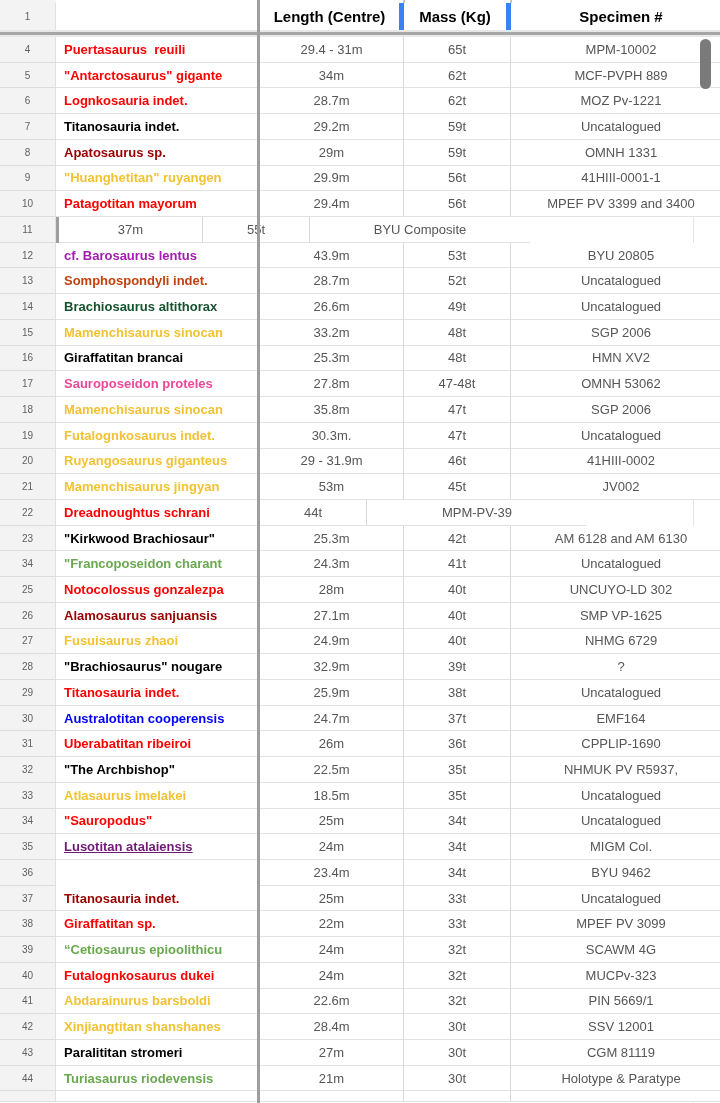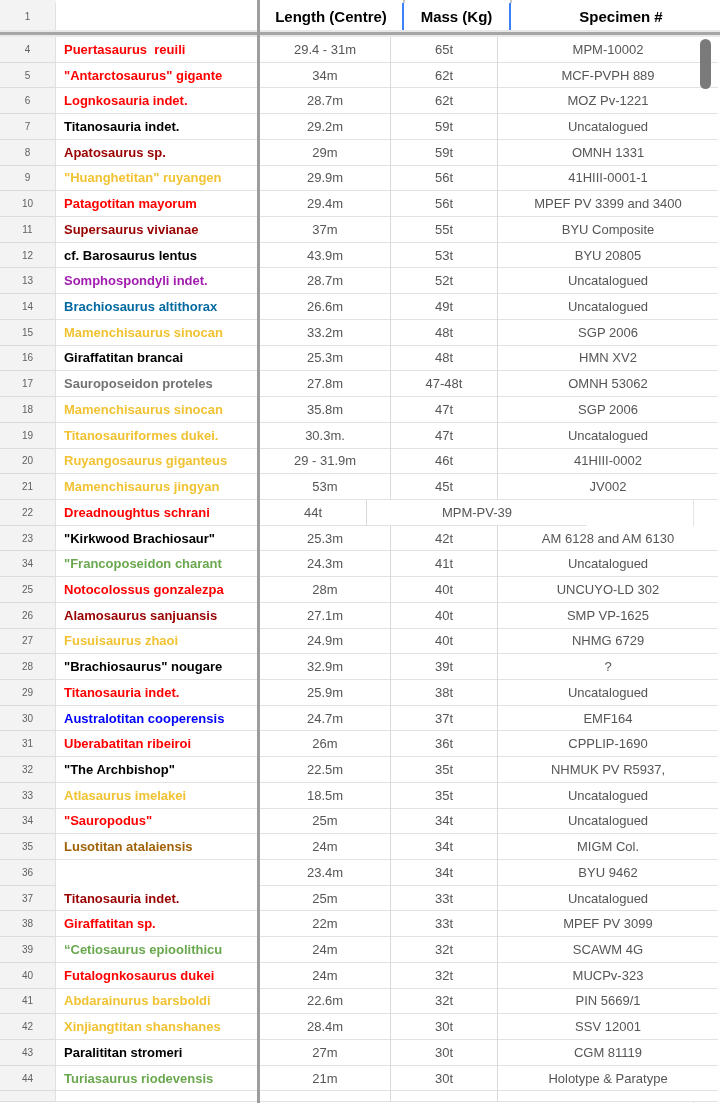--- a/index.html
+++ b/index.html
@@ -33,33 +33,33 @@
     width:56px; background:#f3f3f3; color:#616161; font-size:10px;
     border-bottom:1px solid #dcdcdc; border-right:1px solid #e0e0e0;
     justify-content:center; flex:none;
   }
   .c-name {
     width:201px; background:#fff; font-weight:bold; font-size:13px;
     justify-content:flex-start; padding-left:8px; white-space:pre;
     border-bottom:1px solid #e2e2e2; flex:none;
   }
   .c-div { width:3px; background:#9e9e9e; flex:none; }
-  .c-length { width:131px; flex:none; }
+  .c-length { width:144px; flex:none; }
   .c-mass { width:107px; flex:none; }
   .c-spec { width:220px; flex:none; overflow:visible; white-space:nowrap; }
   .c-data {
     font-size:13px; color:#565656; background:#fff;
     border-bottom:1px solid #e2e2e2; border-right:1px solid #d9d9d9;
   }
   .c-spec.c-data { border-right:none; }
   
   .h-cell {
     display:flex; align-items:center; justify-content:center;
     font-weight:bold; font-size:15px; color:#000; background:#fff; height:100%;
-    border-right:2px solid #3b82f6; flex:none;
+    border-right:5px solid #3b82f6; flex:none;
   }
   .h-rownum { width:56px; background:#f3f3f3; font-weight:normal; font-size:10px; color:#616161; border-right:1px solid #e0e0e0; }
   .h-name { width:201px; border-right:none; }
   .h-div { width:3px; background:#9e9e9e; border-right:none; }
   .h-length { width:144px; }
   .h-mass { width:107px; }
   .h-spec { width:220px; border-right:none; }
   
   #scroll-thumb {
     position:absolute; left:700px; top:39px; width:11px; height:50px;
@@ -141,45 +141,44 @@
       <div class="row">
         <div class="cell c-rownum">10</div>
         <div class="cell c-name" style="color: rgb(255, 0, 0);">Patagotitan mayorum</div>
         <div class="cell c-div"></div>
         <div class="cell c-data c-length">29.4m</div>
         <div class="cell c-data c-mass">56t</div>
         <div class="cell c-data c-spec">MPEF PV 3399 and 3400</div>
       </div>
       <div class="row">
         <div class="cell c-rownum">11</div>
-        <div class="cell c-name" style="color: rgb(153, 0, 0);">Supersaurus vivianae</div>
         <div class="cell c-div"></div>
         <div class="cell c-data c-length">37m</div>
         <div class="cell c-data c-mass">55t</div>
         <div class="cell c-data c-spec">BYU Composite</div>
       </div>
       <div class="row">
         <div class="cell c-rownum">12</div>
-        <div class="cell c-name" style="color: #000000;">cf. Barosaurus lentus</div>
+        <div class="cell c-name" style="color: #a21caf;">cf. Barosaurus lentus</div>
         <div class="cell c-div"></div>
         <div class="cell c-data c-length">43.9m</div>
         <div class="cell c-data c-mass">53t</div>
         <div class="cell c-data c-spec">BYU 20805</div>
       </div>
       <div class="row">
         <div class="cell c-rownum">13</div>
-        <div class="cell c-name" style="color: #a21caf;">Somphospondyli indet.</div>
+        <div class="cell c-name" style="color: #c2410c;">Somphospondyli indet.</div>
         <div class="cell c-div"></div>
         <div class="cell c-data c-length">28.7m</div>
         <div class="cell c-data c-mass">52t</div>
         <div class="cell c-data c-spec">Uncatalogued</div>
       </div>
       <div class="row">
         <div class="cell c-rownum">14</div>
-        <div class="cell c-name" style="color: #0369a1;">Brachiosaurus altithorax</div>
+        <div class="cell c-name" style="color: #14532d;">Brachiosaurus altithorax</div>
         <div class="cell c-div"></div>
         <div class="cell c-data c-length">26.6m</div>
         <div class="cell c-data c-mass">49t</div>
         <div class="cell c-data c-spec">Uncatalogued</div>
       </div>
       <div class="row">
         <div class="cell c-rownum">15</div>
         <div class="cell c-name" style="color: rgb(241, 194, 50);">Mamenchisaurus sinocan</div>
         <div class="cell c-div"></div>
         <div class="cell c-data c-length">33.2m</div>
@@ -189,37 +188,37 @@
       <div class="row">
         <div class="cell c-rownum">16</div>
         <div class="cell c-name" style="color: rgb(0, 0, 0);">Giraffatitan brancai</div>
         <div class="cell c-div"></div>
         <div class="cell c-data c-length">25.3m</div>
         <div class="cell c-data c-mass">48t</div>
         <div class="cell c-data c-spec">HMN XV2</div>
       </div>
       <div class="row">
         <div class="cell c-rownum">17</div>
-        <div class="cell c-name" style="color: #737373;">Sauroposeidon proteles</div>
+        <div class="cell c-name" style="color: #ec4899;">Sauroposeidon proteles</div>
         <div class="cell c-div"></div>
         <div class="cell c-data c-length">27.8m</div>
         <div class="cell c-data c-mass">47-48t</div>
         <div class="cell c-data c-spec">OMNH 53062</div>
       </div>
       <div class="row">
         <div class="cell c-rownum">18</div>
         <div class="cell c-name" style="color: rgb(241, 194, 50);">Mamenchisaurus sinocan</div>
         <div class="cell c-div"></div>
         <div class="cell c-data c-length">35.8m</div>
         <div class="cell c-data c-mass">47t</div>
         <div class="cell c-data c-spec">SGP 2006</div>
       </div>
       <div class="row">
         <div class="cell c-rownum">19</div>
-        <div class="cell c-name" style="color: rgb(241, 194, 50);">Titanosauriformes dukei.</div>
+        <div class="cell c-name" style="color: rgb(241, 194, 50);">Futalognkosaurus indet.</div>
         <div class="cell c-div"></div>
         <div class="cell c-data c-length">30.3m.</div>
         <div class="cell c-data c-mass">47t</div>
         <div class="cell c-data c-spec">Uncatalogued</div>
       </div>
       <div class="row">
         <div class="cell c-rownum">20</div>
         <div class="cell c-name" style="color: rgb(241, 194, 50);">Ruyangosaurus giganteus</div>
         <div class="cell c-div"></div>
         <div class="cell c-data c-length">29 - 31.9m</div>
@@ -332,21 +331,21 @@
       <div class="row">
         <div class="cell c-rownum">34</div>
         <div class="cell c-name" style="color: rgb(255, 0, 0);">"Sauropodus"</div>
         <div class="cell c-div"></div>
         <div class="cell c-data c-length">25m</div>
         <div class="cell c-data c-mass">34t</div>
         <div class="cell c-data c-spec">Uncatalogued</div>
       </div>
       <div class="row">
         <div class="cell c-rownum">35</div>
-        <div class="cell c-name" style="color: #a16207;">Lusotitan atalaiensis</div>
+        <div class="cell c-name" style="color: #701a75; text-decoration: underline;">Lusotitan atalaiensis</div>
         <div class="cell c-div"></div>
         <div class="cell c-data c-length">24m</div>
         <div class="cell c-data c-mass">34t</div>
         <div class="cell c-data c-spec">MIGM Col.</div>
       </div>
       <div class="row">
         <div class="cell c-rownum">36</div>
         <div class="cell c-name" style="color: #0369a1; margin-top: 44px;">Ultrasauros macintoshi</div>
         <div class="cell c-div"></div>
         <div class="cell c-data c-length">23.4m</div>

